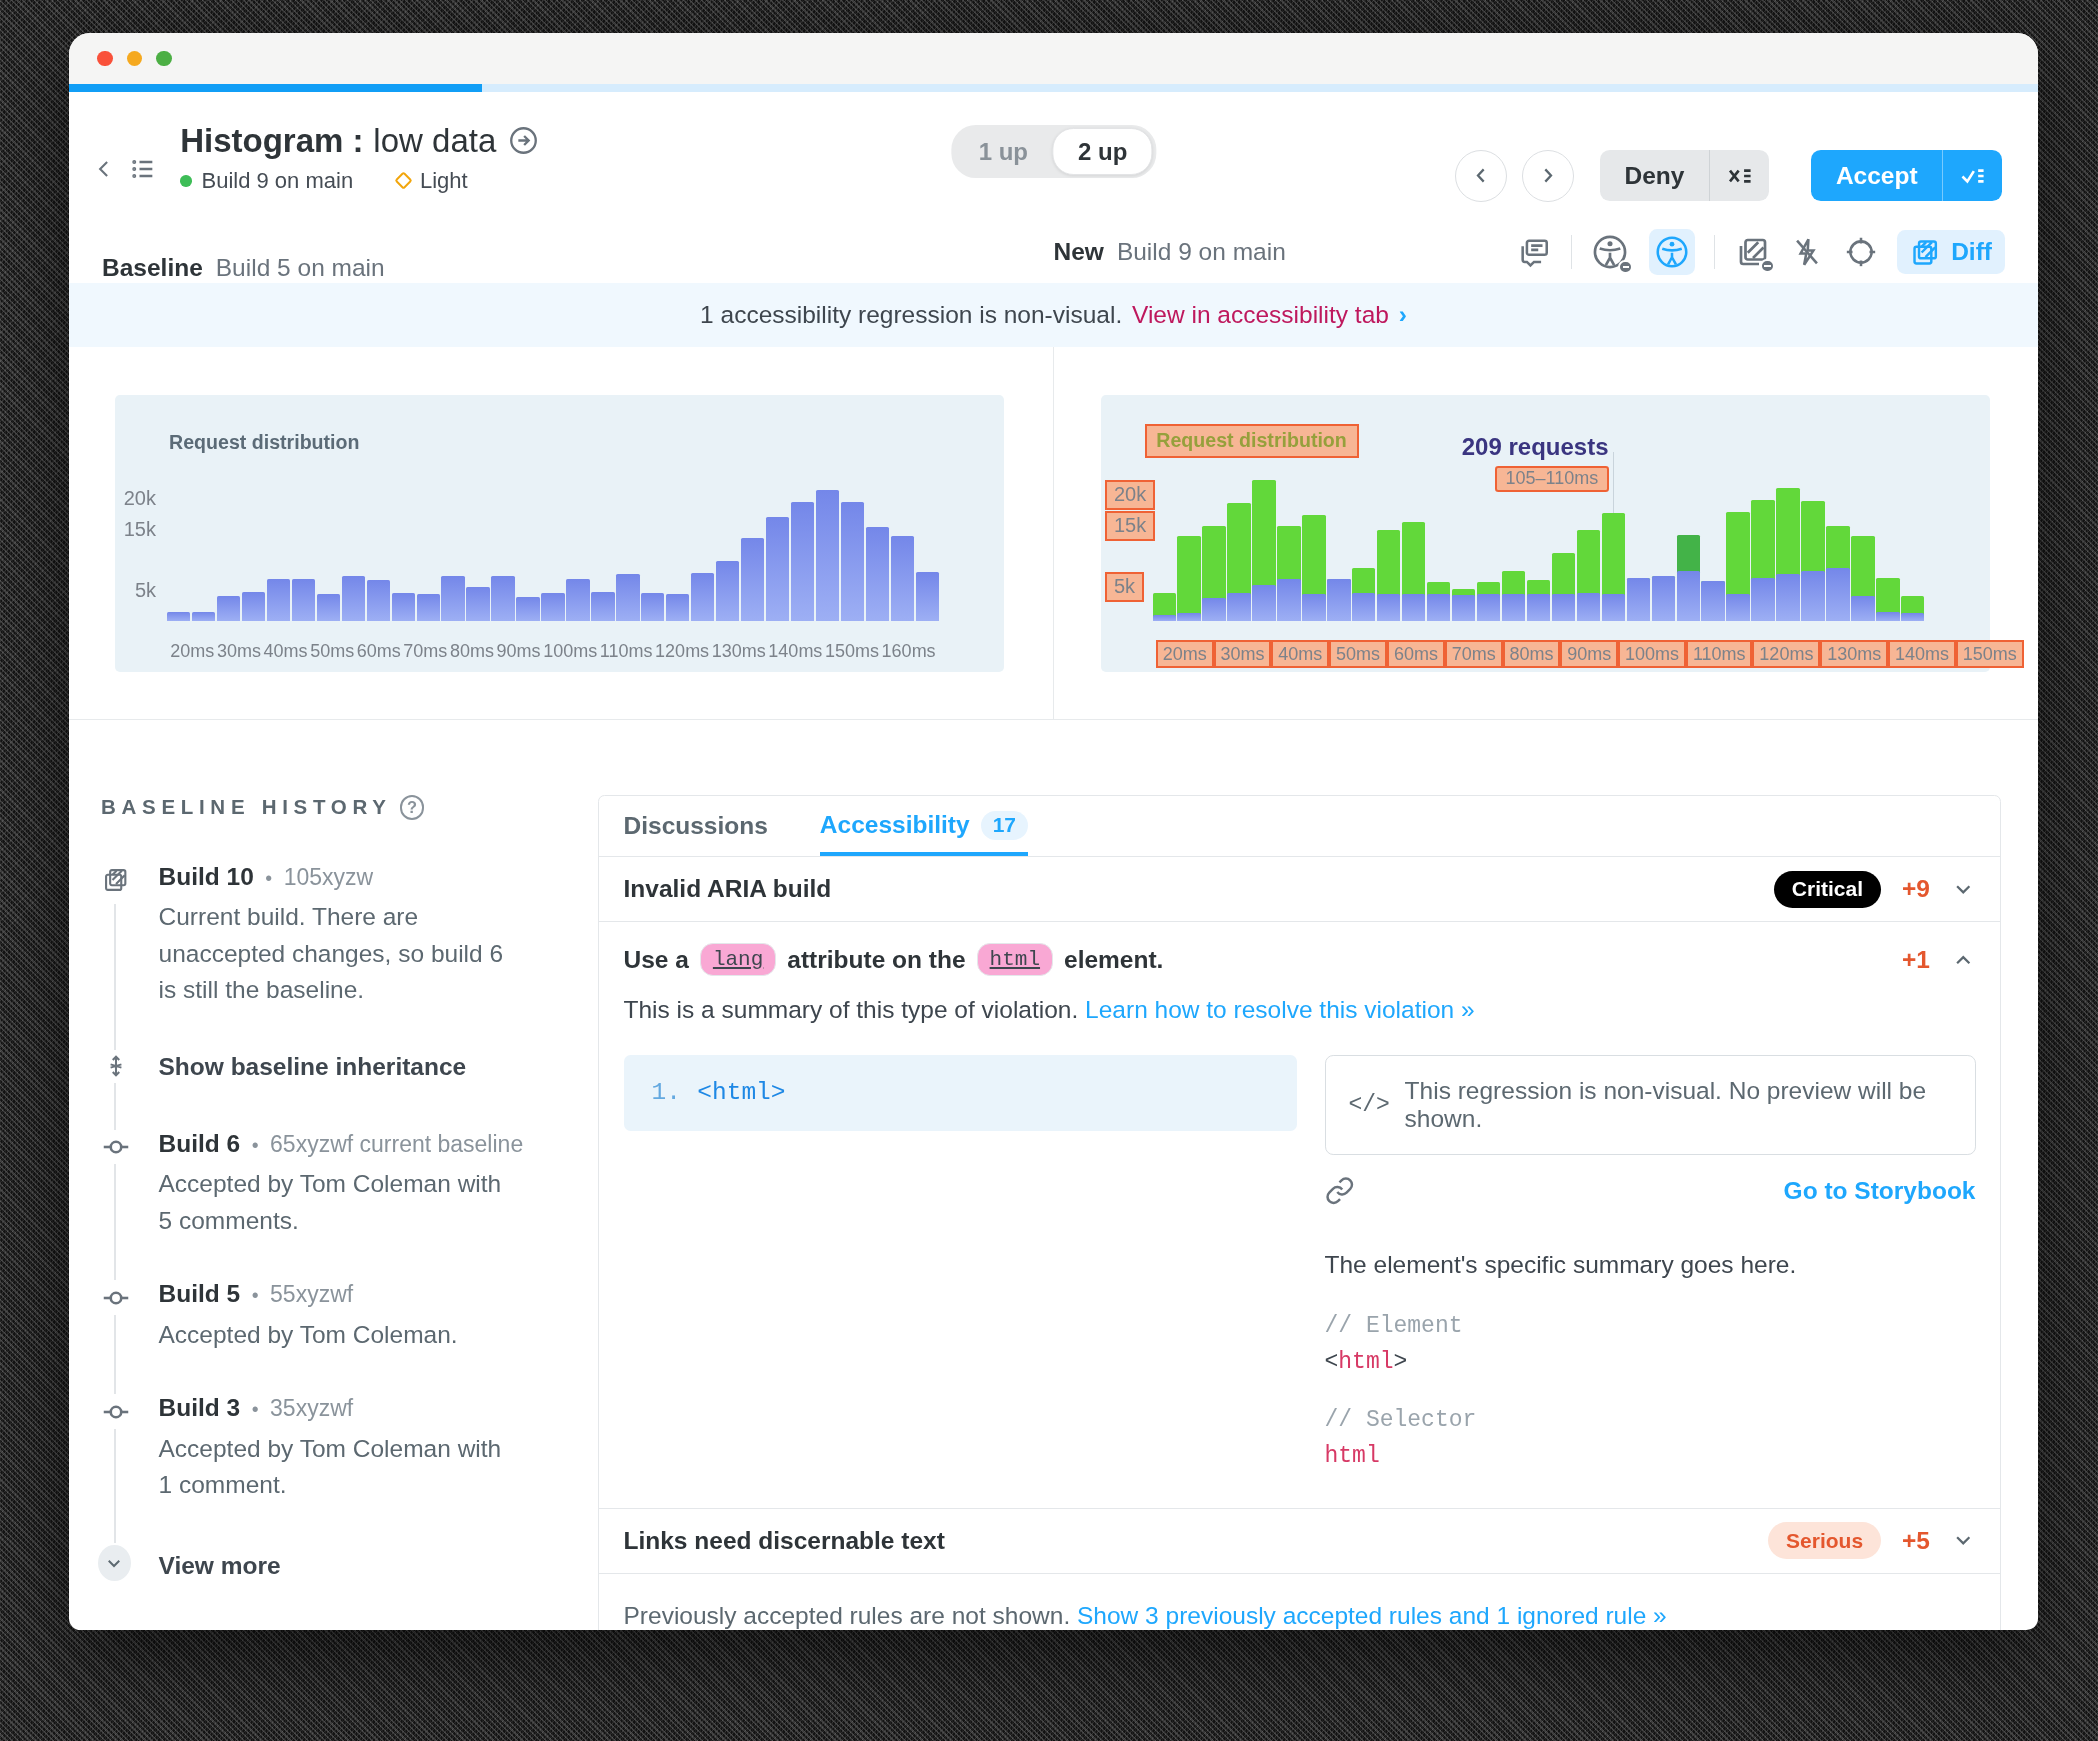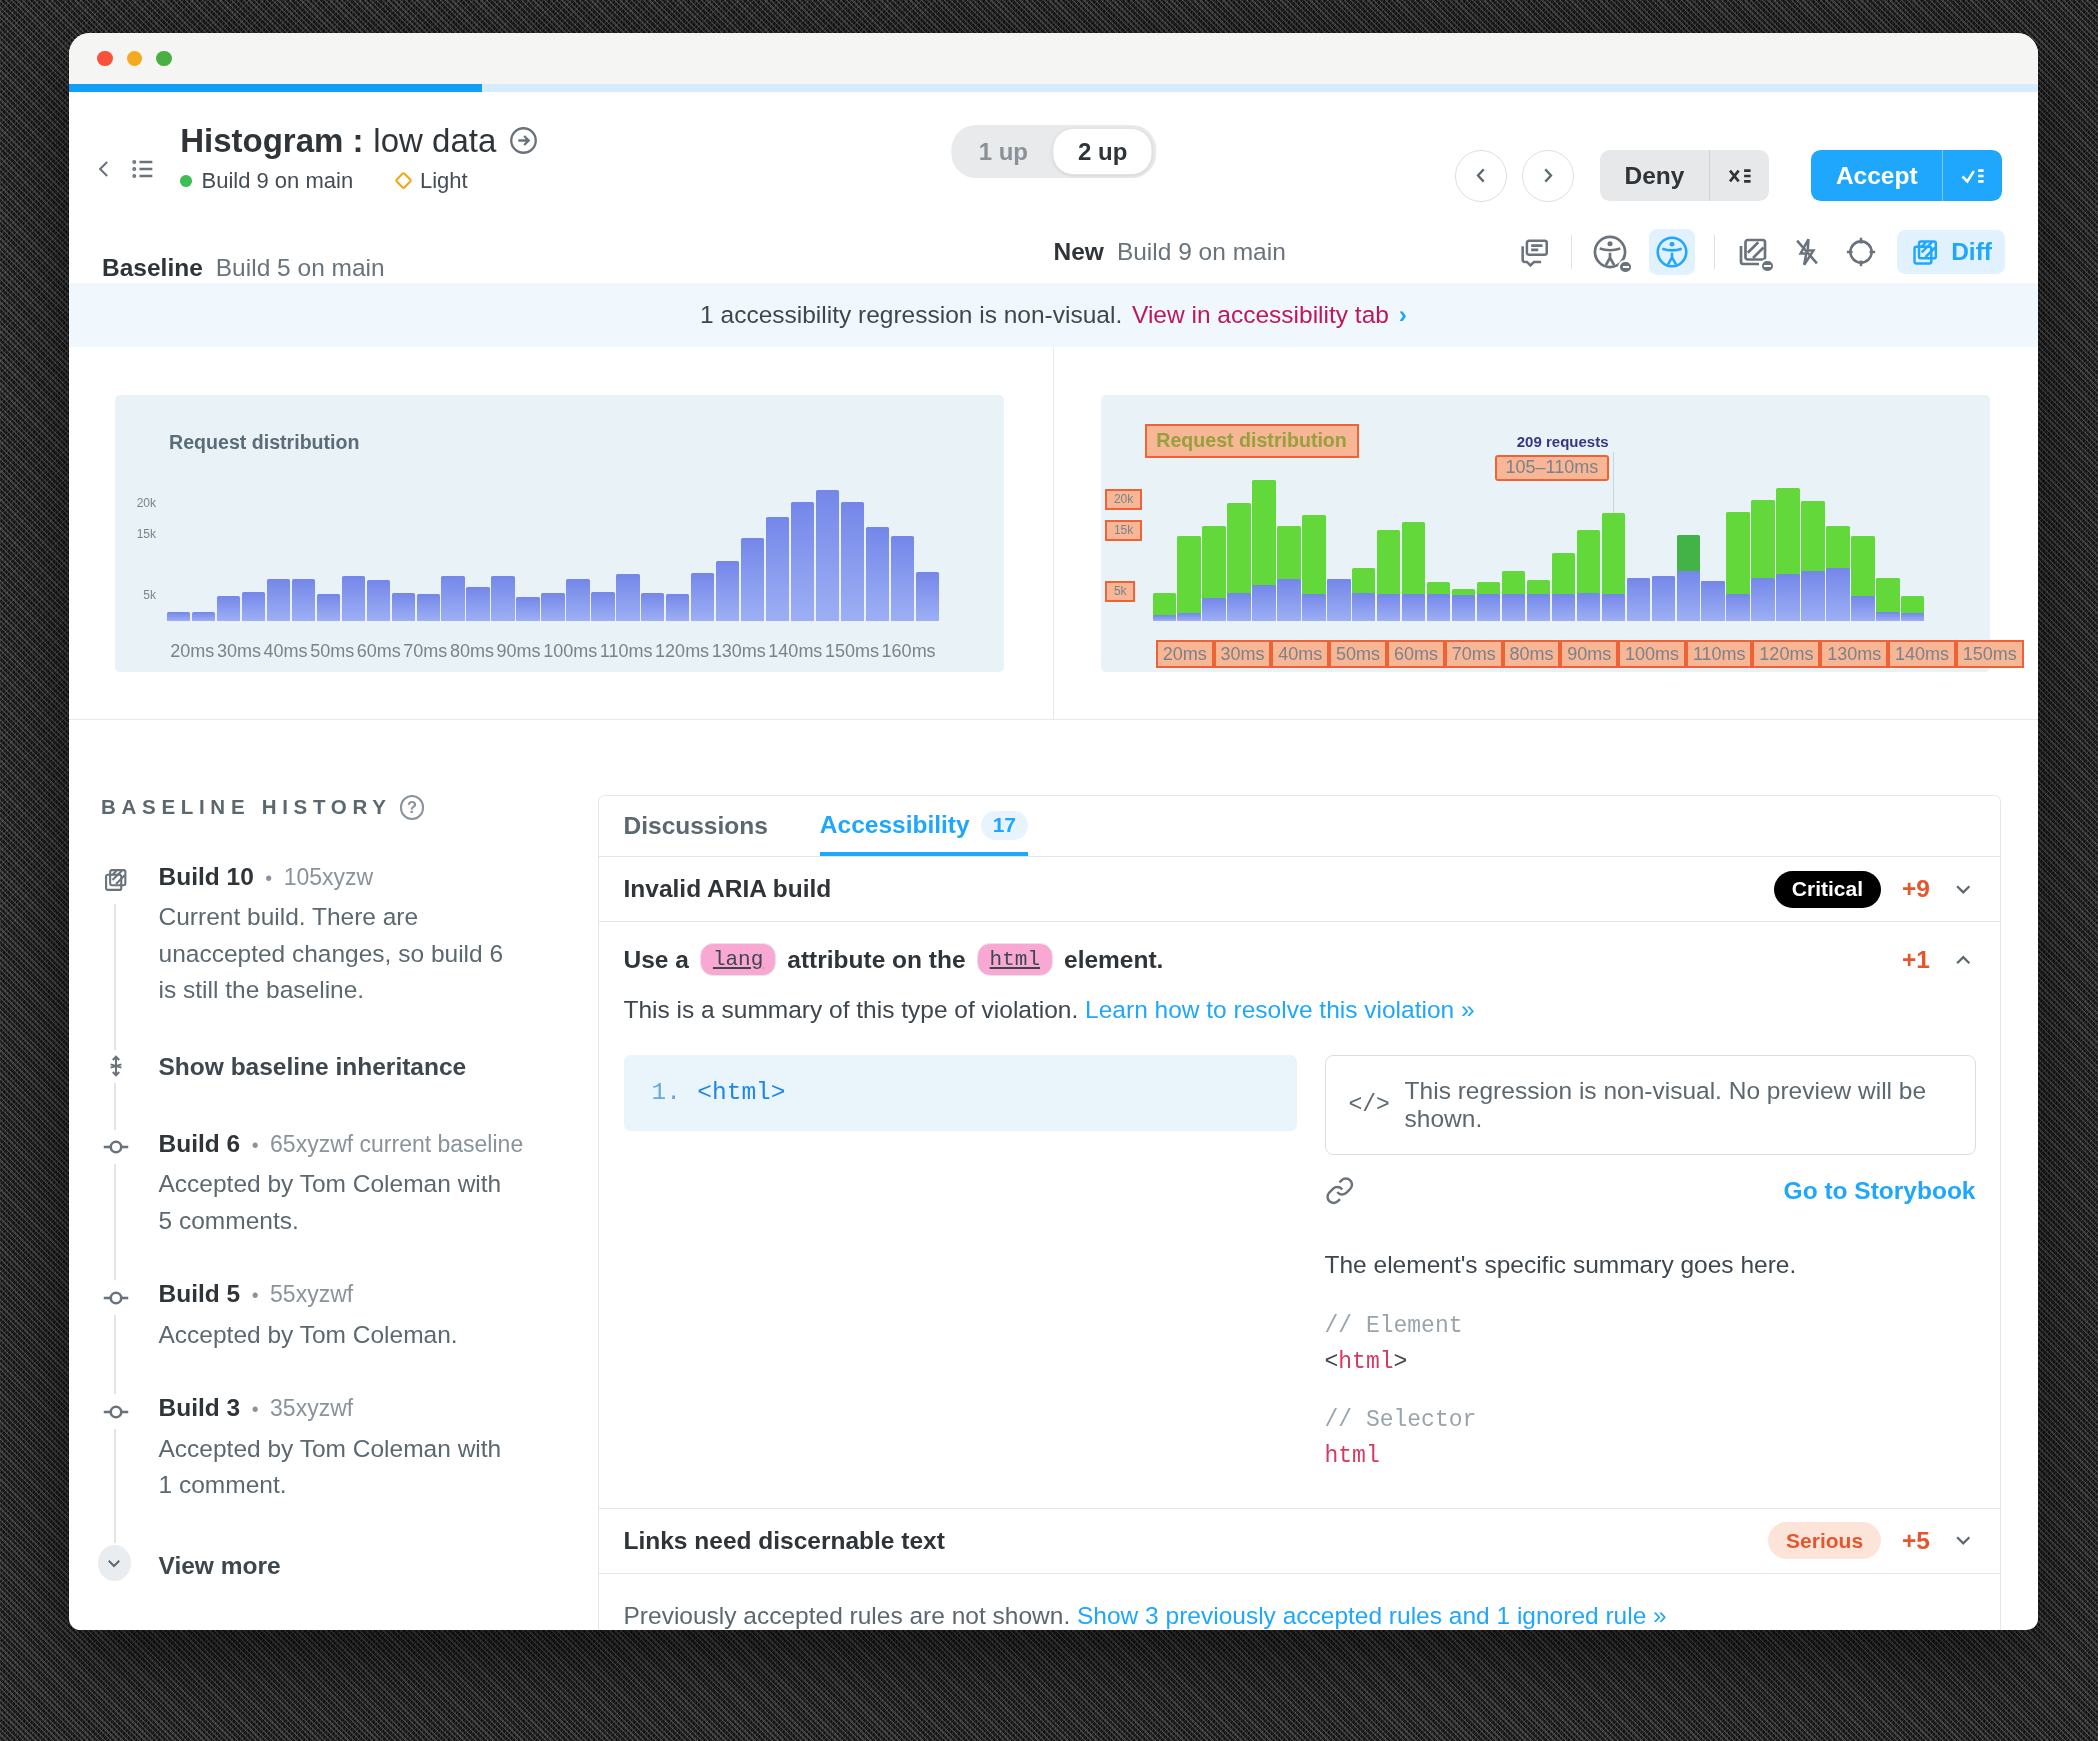--- a/index.html
+++ b/index.html
@@ -68,38 +68,38 @@
   .banner{ height:64px; background:#f0f8fe; display:flex; align-items:center; justify-content:center; gap:9.8px; font-size:24.5px; color:#3e464e; }
   .banner a{ color:#be185d; font-weight:normal; text-decoration:none; }
 
   
   .charts-row{ display:flex; height:373px; border-bottom:0.8px solid #e7eaec; }
   .chart-half{ width:50%; display:flex; align-items:center; }
   .chart-half.left{ border-right:0.8px solid #e7eaec; padding-left:46px; }
   .chart-half.right{ padding-left:47px; }
   .chart-card{ position:relative; width:889px; height:277px; background:#e9f2f7; border-radius:4.9px; }
   .chart-title{ position:absolute; left:54px; top:36px; font-size:19.6px; font-weight:600; color:#5b6b77; }
-  .ytick{ position:absolute; left:0; width:41px; text-align:right; font-size:12px; color:#7c828a; }
+  .ytick{ position:absolute; left:0; width:41px; text-align:right; font-size:20px; color:#7c828a; }
   .bars{ position:absolute; left:52px; right:65px; top:74px; bottom:51px; display:flex; align-items:stretch; }
   .col{ flex:1; position:relative; margin-right:1.6px; }
   .col:last-child{ margin-right:0; }
   .col .b, .col .g{ position:absolute; left:0; right:0; bottom:0; border-radius:1.6px 1.6px 0 0; }
   .col .b{ background:linear-gradient(180deg,#7487e9 0%, #9dafF4 100%); z-index:2; }
   .col .g{ background:#62d83a; z-index:1; }
   .col .g.dark{ background:#43b348; }
   .xticks{ position:absolute; left:52px; right:65px; bottom:9.8px; display:flex; justify-content:space-between; padding:0 3.3px; }
   .xtick{ font-size:18px; color:#7c828a; }
   
   .chart-card.diff .chart-title{ background:#f7b695; border:2.5px solid #ef6235; color:#96a03c; padding:3.3px 9.8px; left:44px; top:29.5px; }
   .chart-card.diff .ytick{ background:#f7b695; border:2.5px solid #ef6235; width:auto; left:4.9px; padding:1.6px 6.5px; }
   .chart-card.diff .xtick{ background:#f7b695; border:2.5px solid #ef6235; padding:1.6px 4.9px; }
   .chart-card.diff .xticks{ bottom:3.3px; }
   .tt-line{ position:absolute; width:1.6px; background:#c9d4dc; z-index:3; }
   .tt-box{ position:absolute; z-index:4; text-align:right; }
-  .tt-count{ font-size:15px; font-weight:800; color:#3a3580; }
+  .tt-count{ font-size:24px; font-weight:800; color:#3a3580; }
   .tt-range{ display:inline-block; margin-top:4.9px; font-size:18px; color:#7c828a; background:#f7b695; border:2.5px solid #ef6235; border-radius:3.3px; padding:0.8px 8.2px; }
 
   
   .lower{ display:flex; align-items:flex-start; }
   .history{ width:529px; padding:75px 33px 0 32px; flex-shrink:0; }
   .hist-heading{ display:flex; align-items:center; gap:8.2px; font-size:20.5px; font-weight:bold; letter-spacing:5.7px; color:#5c6870; }
   .help-circle{ width:24.5px; height:24.5px; border-radius:50%; border:2px solid #8a939b; color:#8a939b; font-size:16.4px; font-weight:bold; display:flex; align-items:center; justify-content:center; letter-spacing:0; }
   .hist-items{ position:relative; margin-top:43px; }
   .hist-line{ position:absolute; left:13px; top:41px; bottom:38px; width:1.6px; background:#e2e5e8; }
   .hist-item{ position:relative; display:flex; margin-bottom:41px; }

